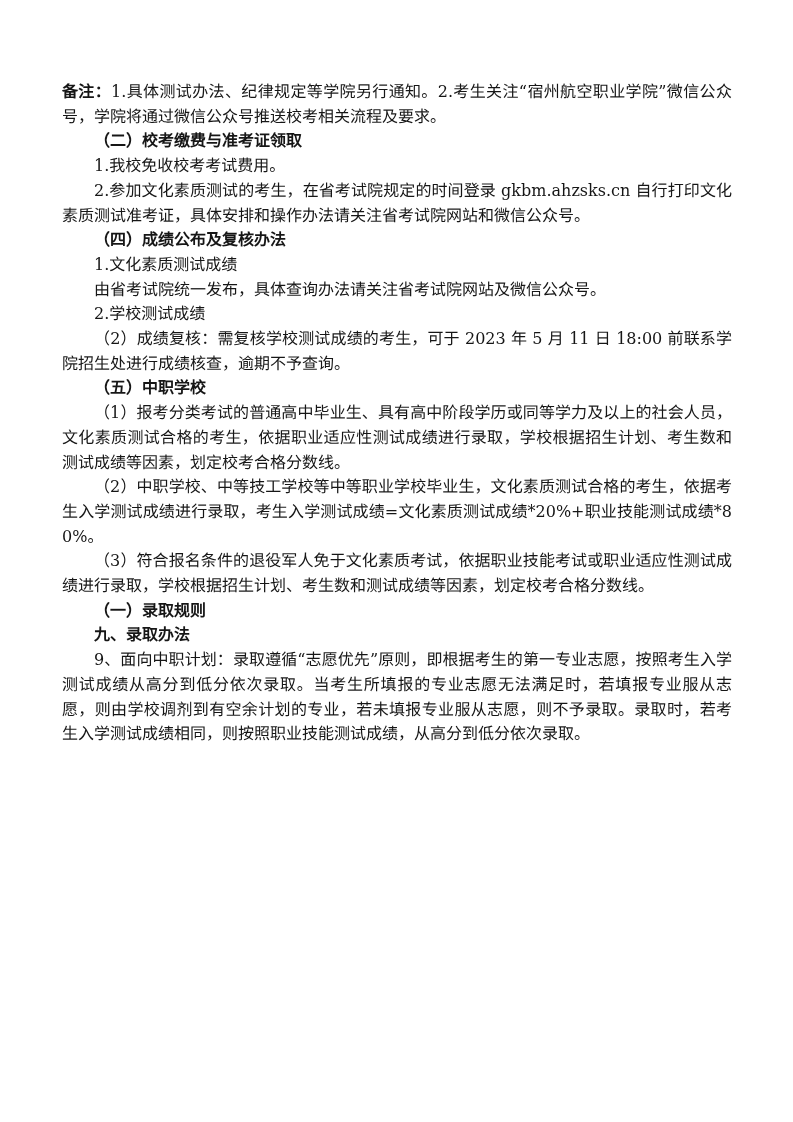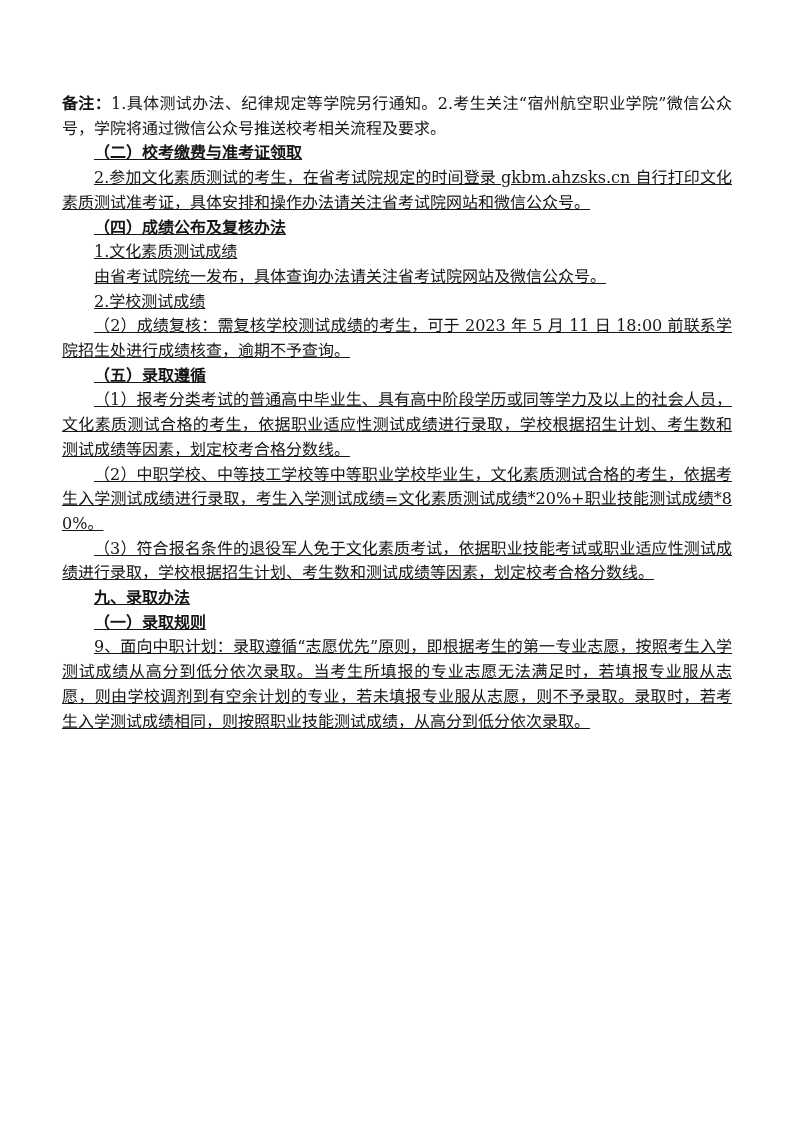--- a/index.html
+++ b/index.html
@@ -21,51 +21,50 @@
     top: 80px;
     left: 62px;
     right: 61px;
     color: #161616;
     font-family: "DejaVu Serif", "Liberation Serif", serif;
     font-size: 16px;
     line-height: 24.7px;
     text-align: justify;
     text-justify: inter-ideograph;
     word-break: break-all;
-    margin-top: 12px;
   }
   .doc p {
     margin: 0;
     padding: 0;
   }
   .doc p.indent {
     text-indent: 2em;
-    text-decoration: underline;
   }
   .doc p.heading {
     font-weight: 700;
   }
   .doc .bold-prefix {
     font-weight: 700;
   }
 </style>
 </head>
 <body>
 
 <div class="page">
   <div class="doc">
       <p class=""><span class="bold-prefix">备注：</span><span>1.具体测试办法、纪律规定等学院另行通知。2.考生关注“宿州航空职业学院”微信公众号，学院将通过微信公众号推送校考相关流程及要求。</span></p>
       <p class="heading indent">（二）校考缴费与准考证领取</p>
+      <p class="indent">1.我校免收校考考试费用。</p>
       <p class="indent">2.参加文化素质测试的考生，在省考试院规定的时间登录 gkbm.ahzsks.cn 自行打印文化素质测试准考证，具体安排和操作办法请关注省考试院网站和微信公众号。</p>
       <p class="heading indent">（四）成绩公布及复核办法</p>
       <p class="indent">1.文化素质测试成绩</p>
       <p class="indent">由省考试院统一发布，具体查询办法请关注省考试院网站及微信公众号。</p>
       <p class="indent">2.学校测试成绩</p>
       <p class="indent">（2）成绩复核：需复核学校测试成绩的考生，可于 2023 年 5 月 11 日 18:00 前联系学院招生处进行成绩核查，逾期不予查询。</p>
-      <p class="heading indent">（五）录取遵循</p>
+      <p class="heading indent">（五）中职学校</p>
       <p class="indent">（1）报考分类考试的普通高中毕业生、具有高中阶段学历或同等学力及以上的社会人员，文化素质测试合格的考生，依据职业适应性测试成绩进行录取，学校根据招生计划、考生数和测试成绩等因素，划定校考合格分数线。</p>
       <p class="indent">（2）中职学校、中等技工学校等中等职业学校毕业生，文化素质测试合格的考生，依据考生入学测试成绩进行录取，考生入学测试成绩=文化素质测试成绩*20%+职业技能测试成绩*80%。</p>
       <p class="indent">（3）符合报名条件的退役军人免于文化素质考试，依据职业技能考试或职业适应性测试成绩进行录取，学校根据招生计划、考生数和测试成绩等因素，划定校考合格分数线。</p>
+      <p class="heading indent">（一）录取规则</p>
       <p class="heading indent">九、录取办法</p>
-      <p class="heading indent">（一）录取规则</p>
       <p class="indent">9、面向中职计划：录取遵循“志愿优先”原则，即根据考生的第一专业志愿，按照考生入学测试成绩从高分到低分依次录取。当考生所填报的专业志愿无法满足时，若填报专业服从志愿，则由学校调剂到有空余计划的专业，若未填报专业服从志愿，则不予录取。录取时，若考生入学测试成绩相同，则按照职业技能测试成绩，从高分到低分依次录取。</p>
     </div>
 </div>
 
 </body></html>

